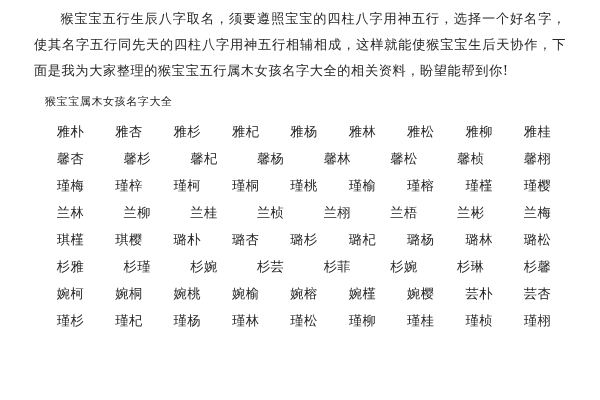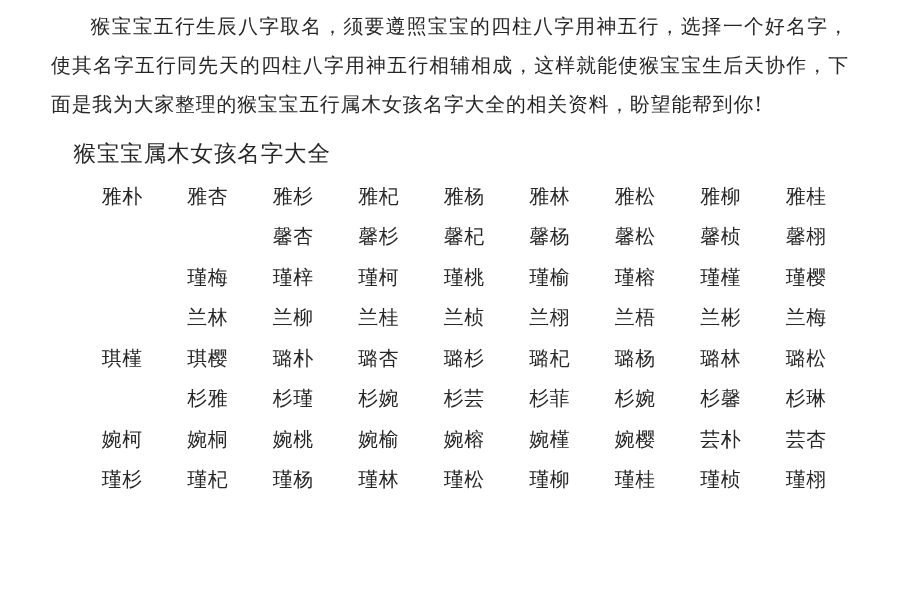--- a/index.html
+++ b/index.html
@@ -25,34 +25,34 @@
     font-size: 13.2px;
     line-height: 26px;
     text-align: justify;
     text-justify: inter-ideograph;
     text-indent: 2em;
     letter-spacing: 0.6px;
     color: #262626;
     margin: 0 0 4px 0;
   }
   .subheading {
-    font-size: 15px;
+    font-size: 11px;
     line-height: 28px;
     text-indent: 1em;
     letter-spacing: 0.6px;
     color: #262626;
     margin: 2px 0 2px 0;
   }
   .name-grid {
     margin: 0;
     padding: 0 0 0 8px;
   }
   .name-row {
     display: flex;
-    justify-content: flex-end;
+    justify-content: space-between;
     line-height: 27px;
   }
   .name-cell {
     width: 57px;
     flex: 0 0 57px;
     text-align: center;
     font-size: 13.2px;
     letter-spacing: 0.5px;
     color: #262626;
     white-space: nowrap;
@@ -79,29 +79,31 @@
       <span class="name-cell">雅松</span>
       <span class="name-cell">雅柳</span>
       <span class="name-cell">雅桂</span>
     </div>
 
     <div class="name-row">
       <span class="name-cell">馨杏</span>
       <span class="name-cell">馨杉</span>
       <span class="name-cell">馨杞</span>
       <span class="name-cell">馨杨</span>
+      <span class="name-cell">馨林</span>
       <span class="name-cell">馨松</span>
       <span class="name-cell">馨桢</span>
       <span class="name-cell">馨栩</span>
     </div>
 
     <div class="name-row">
       <span class="name-cell">瑾梅</span>
       <span class="name-cell">瑾梓</span>
       <span class="name-cell">瑾柯</span>
+      <span class="name-cell">瑾桐</span>
       <span class="name-cell">瑾桃</span>
       <span class="name-cell">瑾榆</span>
       <span class="name-cell">瑾榕</span>
       <span class="name-cell">瑾槿</span>
       <span class="name-cell">瑾樱</span>
     </div>
 
     <div class="name-row">
       <span class="name-cell">兰林</span>
       <span class="name-cell">兰柳</span>
@@ -125,22 +127,22 @@
       <span class="name-cell">璐松</span>
     </div>
 
     <div class="name-row">
       <span class="name-cell">杉雅</span>
       <span class="name-cell">杉瑾</span>
       <span class="name-cell">杉婉</span>
       <span class="name-cell">杉芸</span>
       <span class="name-cell">杉菲</span>
       <span class="name-cell">杉婉</span>
+      <span class="name-cell">杉琳</span>
       <span class="name-cell">杉馨</span>
-      <span class="name-cell">杉琳</span>
     </div>
 
     <div class="name-row">
       <span class="name-cell">婉柯</span>
       <span class="name-cell">婉桐</span>
       <span class="name-cell">婉桃</span>
       <span class="name-cell">婉榆</span>
       <span class="name-cell">婉榕</span>
       <span class="name-cell">婉槿</span>
       <span class="name-cell">婉樱</span>

